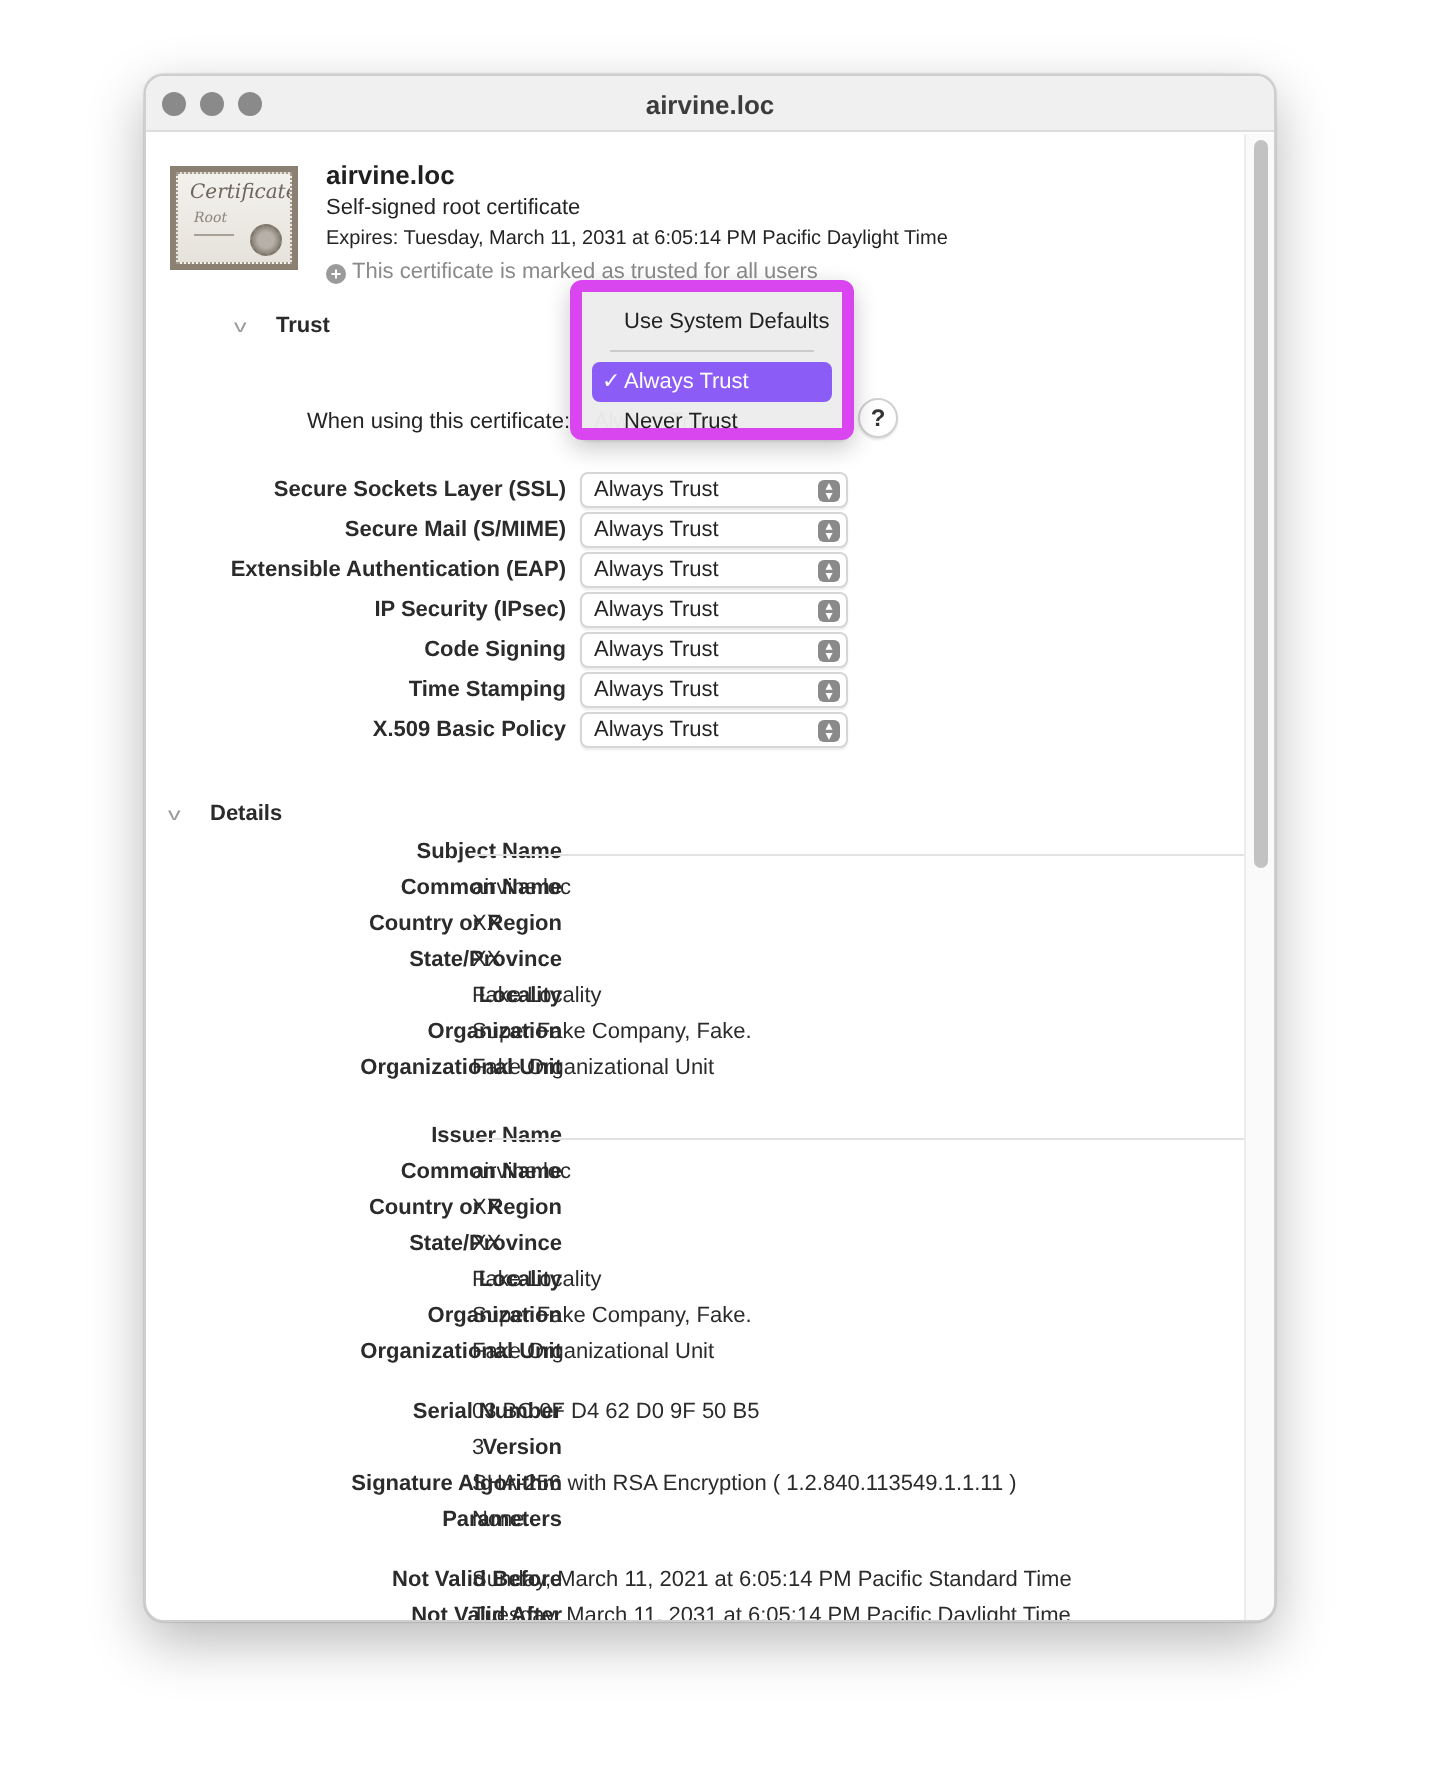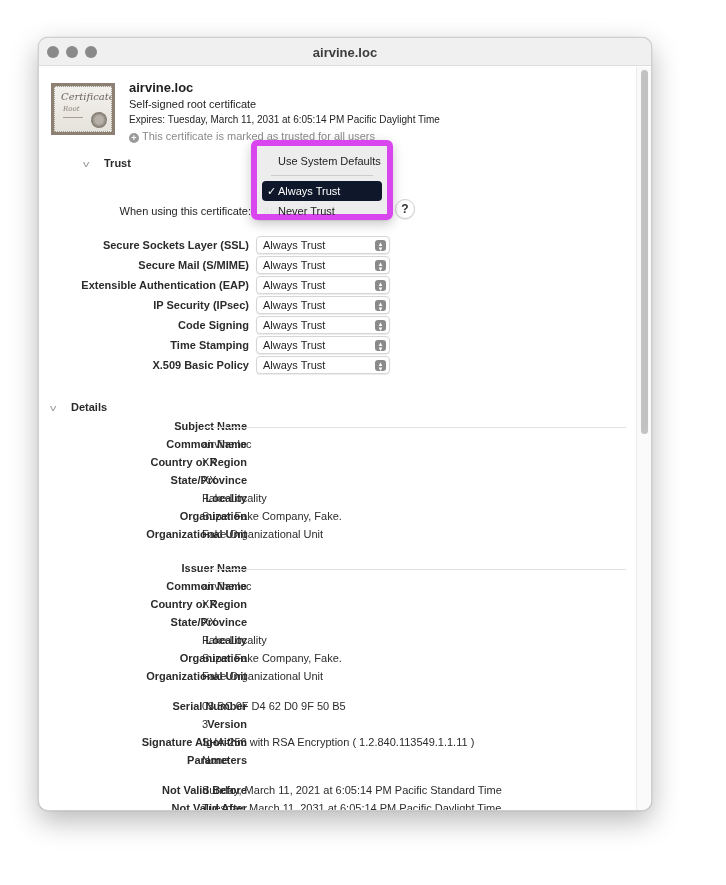--- a/index.html
+++ b/index.html
@@ -1,20 +1,20 @@
 <!DOCTYPE html>
 <html><head>
   <meta charset="utf-8">
   <style>
     * { box-sizing: border-box; margin: 0; padding: 0; }
     html, body { width: 726px; height: 885px; background: #ffffff; overflow: hidden; }
     body { font-family: "Liberation Sans", sans-serif; font-size: 11px; color: #242424; position: relative; }
 
     .window {
-      position: absolute; left: 38px; top: 37px; width: 614px; height: 774px;
+      position: absolute; left: 72px; top: 37px; width: 566px; height: 774px;
       background: #ffffff; border-radius: 10px; border: 1px solid #cfcfcf;
       box-shadow: 0 10px 28px rgba(0,0,0,0.28), 0 0 1px rgba(0,0,0,0.35);
       overflow: hidden;
     }
     .titlebar {
       position: absolute; left: 0; top: 0; width: 100%; height: 28px;
       background: #f0f0f0; border-bottom: 1px solid #dedede;
     }
     .traffic { position: absolute; top: 8px; width: 12px; height: 12px; border-radius: 50%; background: #8a8a8a; }
     .traffic.t1 { left: 8px; } .traffic.t2 { left: 27px; } .traffic.t3 { left: 46px; }
@@ -80,21 +80,21 @@
     }
 
     .menu {
       position: absolute; left: 212px; top: 73px; width: 142px; height: 80px;
       background: rgba(236,236,236,0.97); border-radius: 6px; border: 6px solid #d946ef;
       box-shadow: 0 4px 12px rgba(0,0,0,0.22);
     }
     .menu .mi { position: absolute; left: 5px; right: 5px; height: 20px; font-size: 11px; line-height: 20px; padding-left: 16px; border-radius: 4px; color: #222; }
     .menu .mi.m1 { top: 5px; }
     .menu .sep { position: absolute; left: 14px; right: 14px; top: 29px; border-top: 1px solid #cbcbcb; }
-    .menu .mi.m2 { top: 35px; background: #0f172a; color: #fff; padding-left: 5px; }
+    .menu .mi.m2 { top: 35px; background: #8b5cf6; color: #fff; padding-left: 5px; }
     .menu .mi.m3 { top: 55px; }
     .check { display: inline-block; width: 11px; }
 
     .dlbl { position: absolute; right: 390px; font-weight: bold; font-size: 11px; text-align: right; white-space: nowrap; color: #2b2b2b; }
     .dval { position: absolute; left: 163px; font-size: 11px; white-space: nowrap; color: #2b2b2b; }
     .rule { position: absolute; left: 163px; width: 424px; border-top: 1px solid #e2e2e2; }
   </style>
 </head>
 <body>
 

